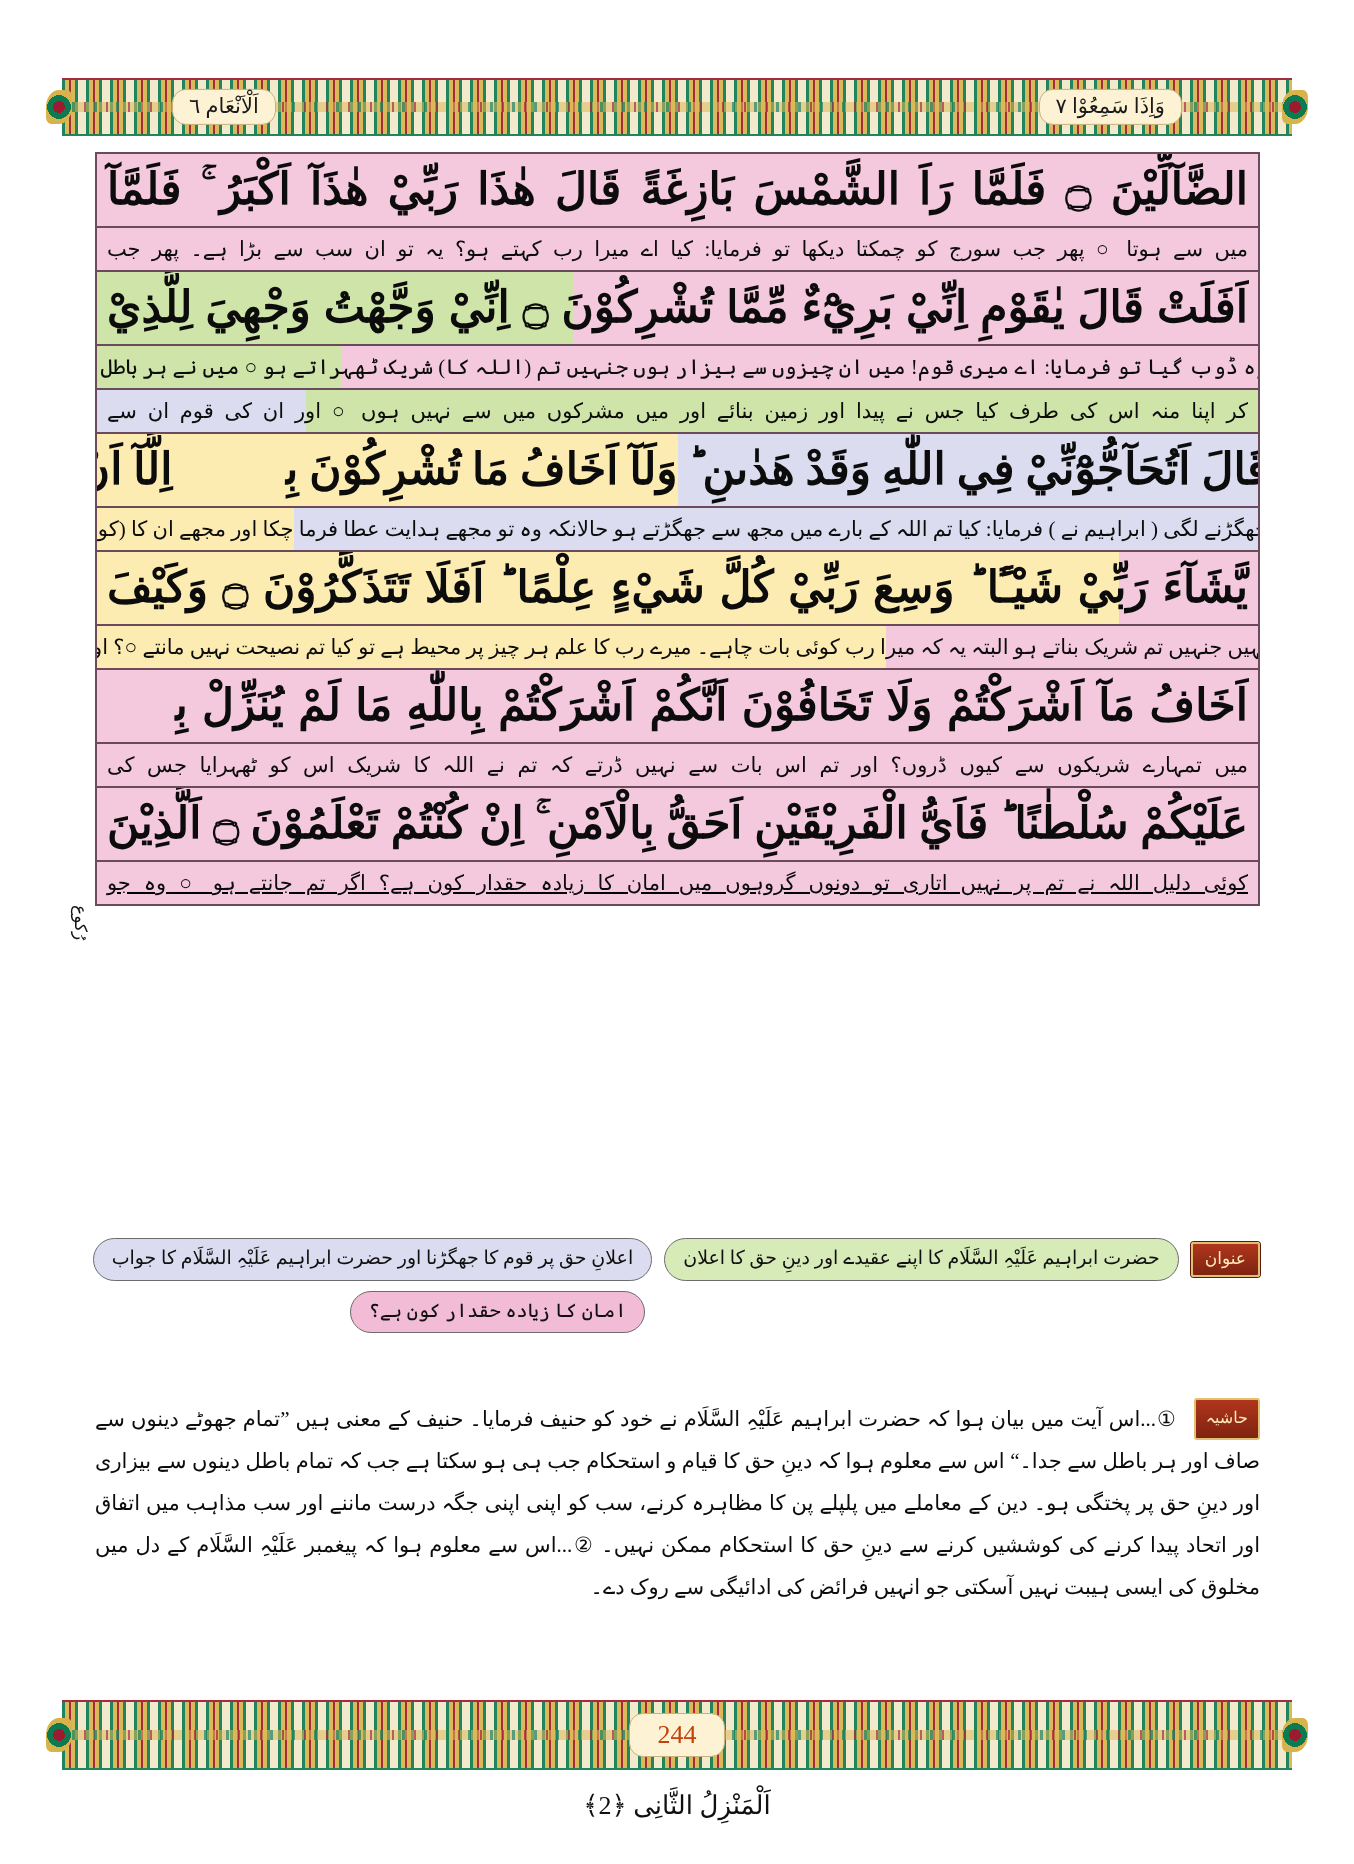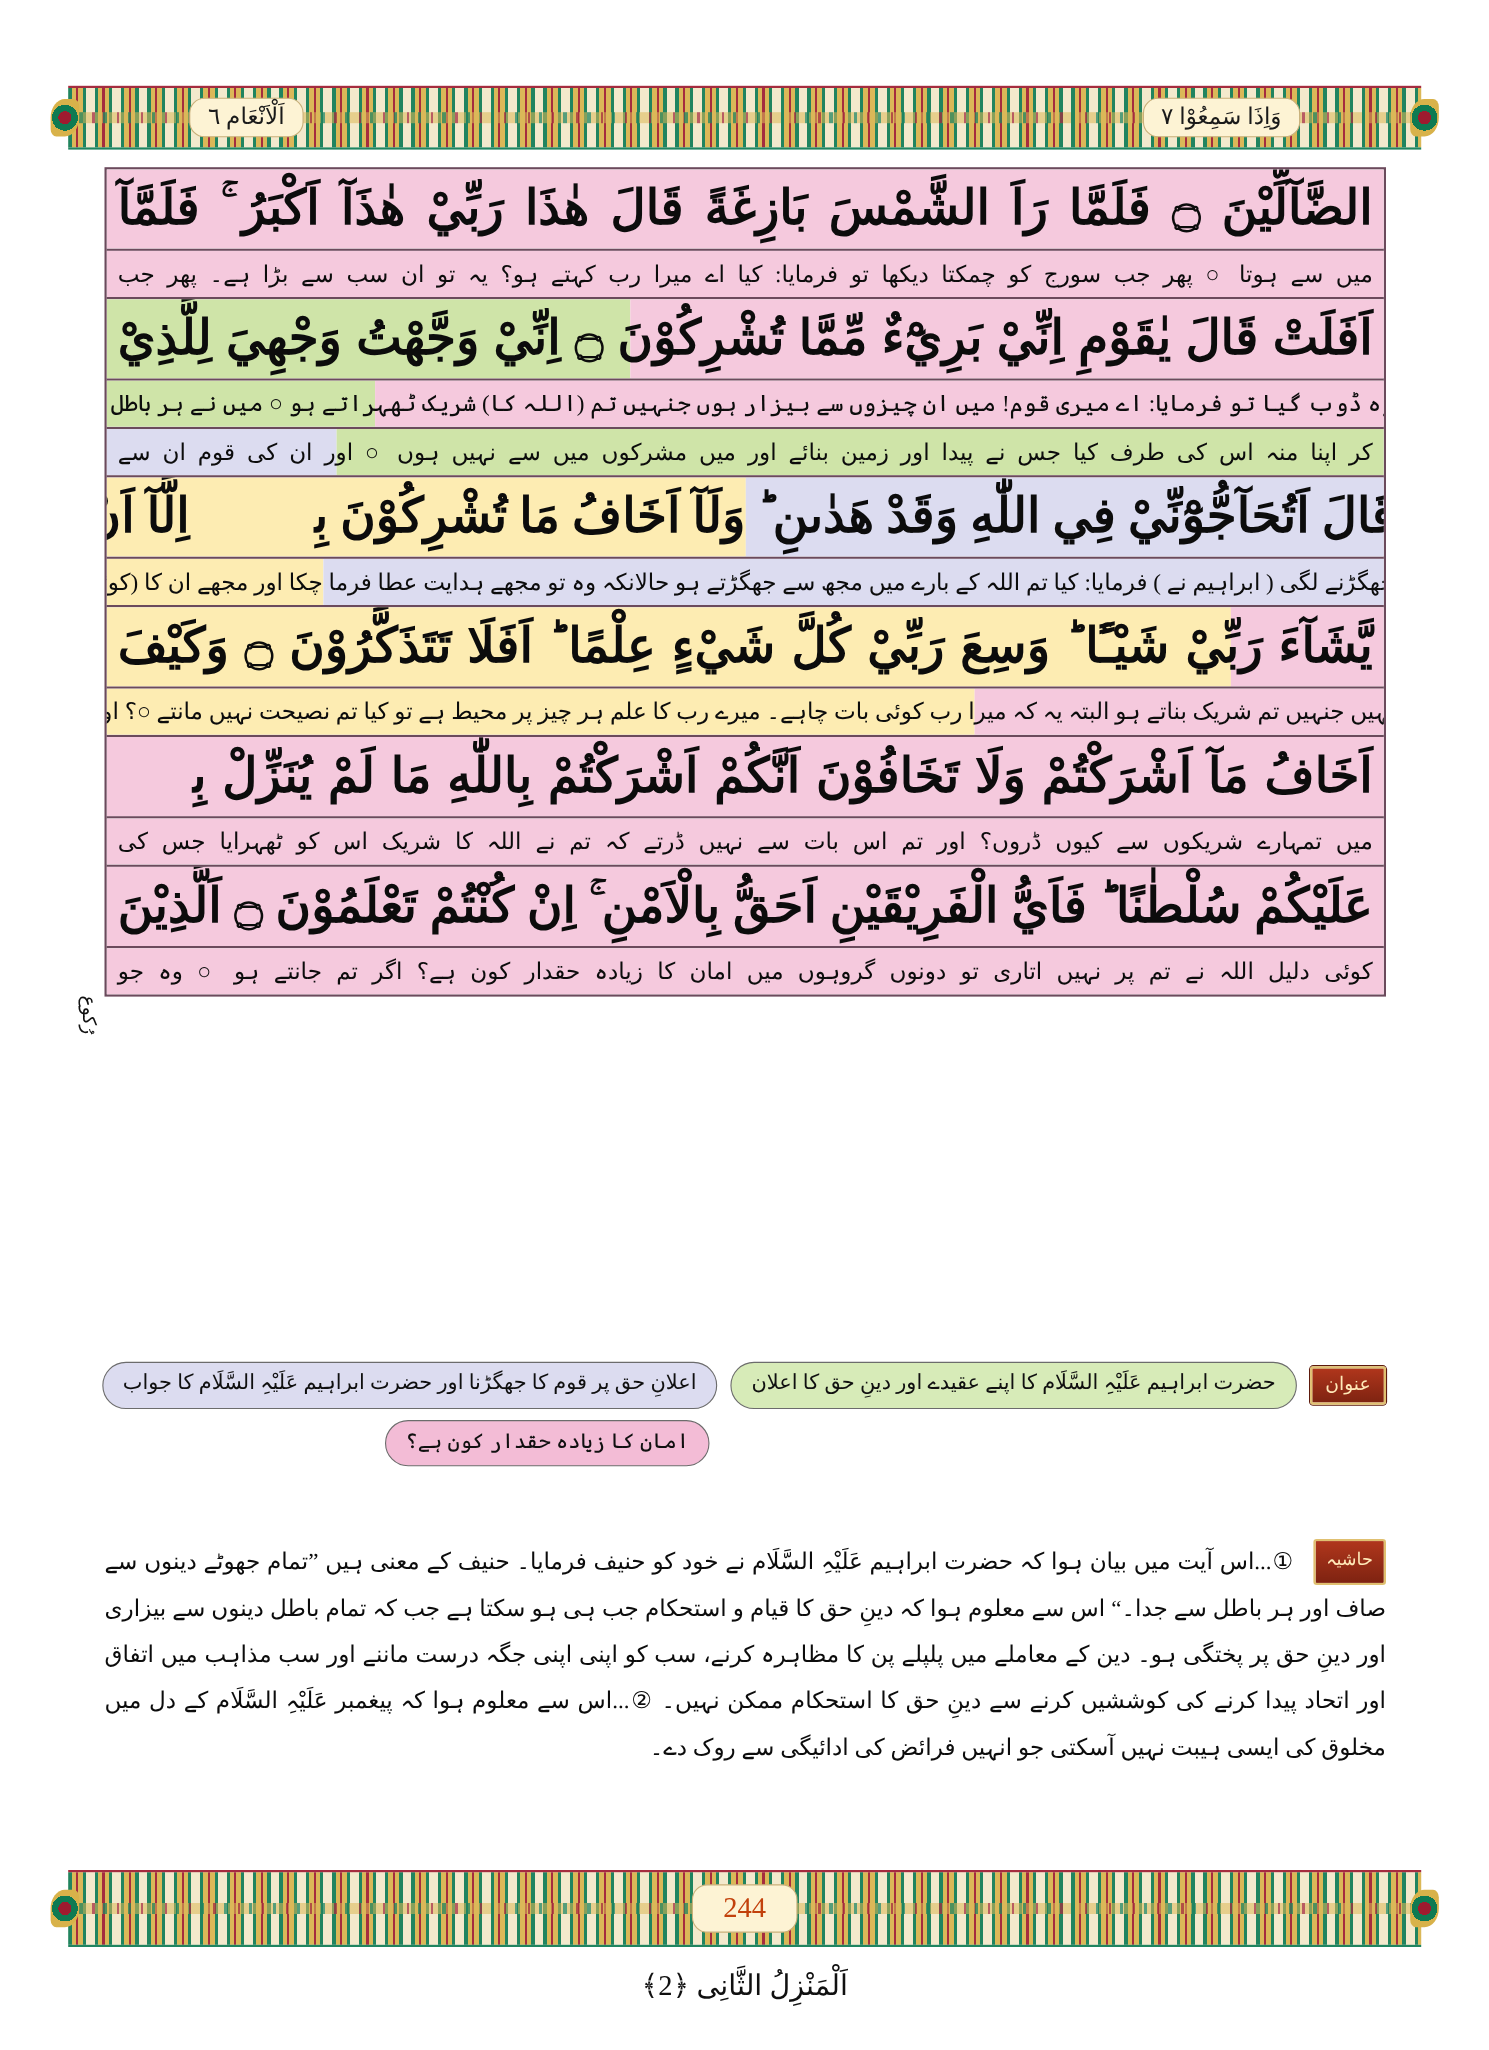--- a/index.html
+++ b/index.html
@@ -109,21 +109,21 @@
     left: 95px; top: 152px;
     width: 1165px;
     border: 2px solid #6b4a5c;
     box-sizing: border-box;
   }
   .row {
     position: relative;
     border-bottom: 2px solid #6b4a5c;
     overflow: hidden;
   }
-  .row:last-child { border-bottom: none; }
+  .row:last-child { border-bottom: none; text-decoration: underline; }
 
   .seg-bg {
     position: absolute; inset: 0;
     display: flex;
     flex-direction: row;
     z-index: 0;
   }
   .seg { height: 100%; }
 
   .line-text {

